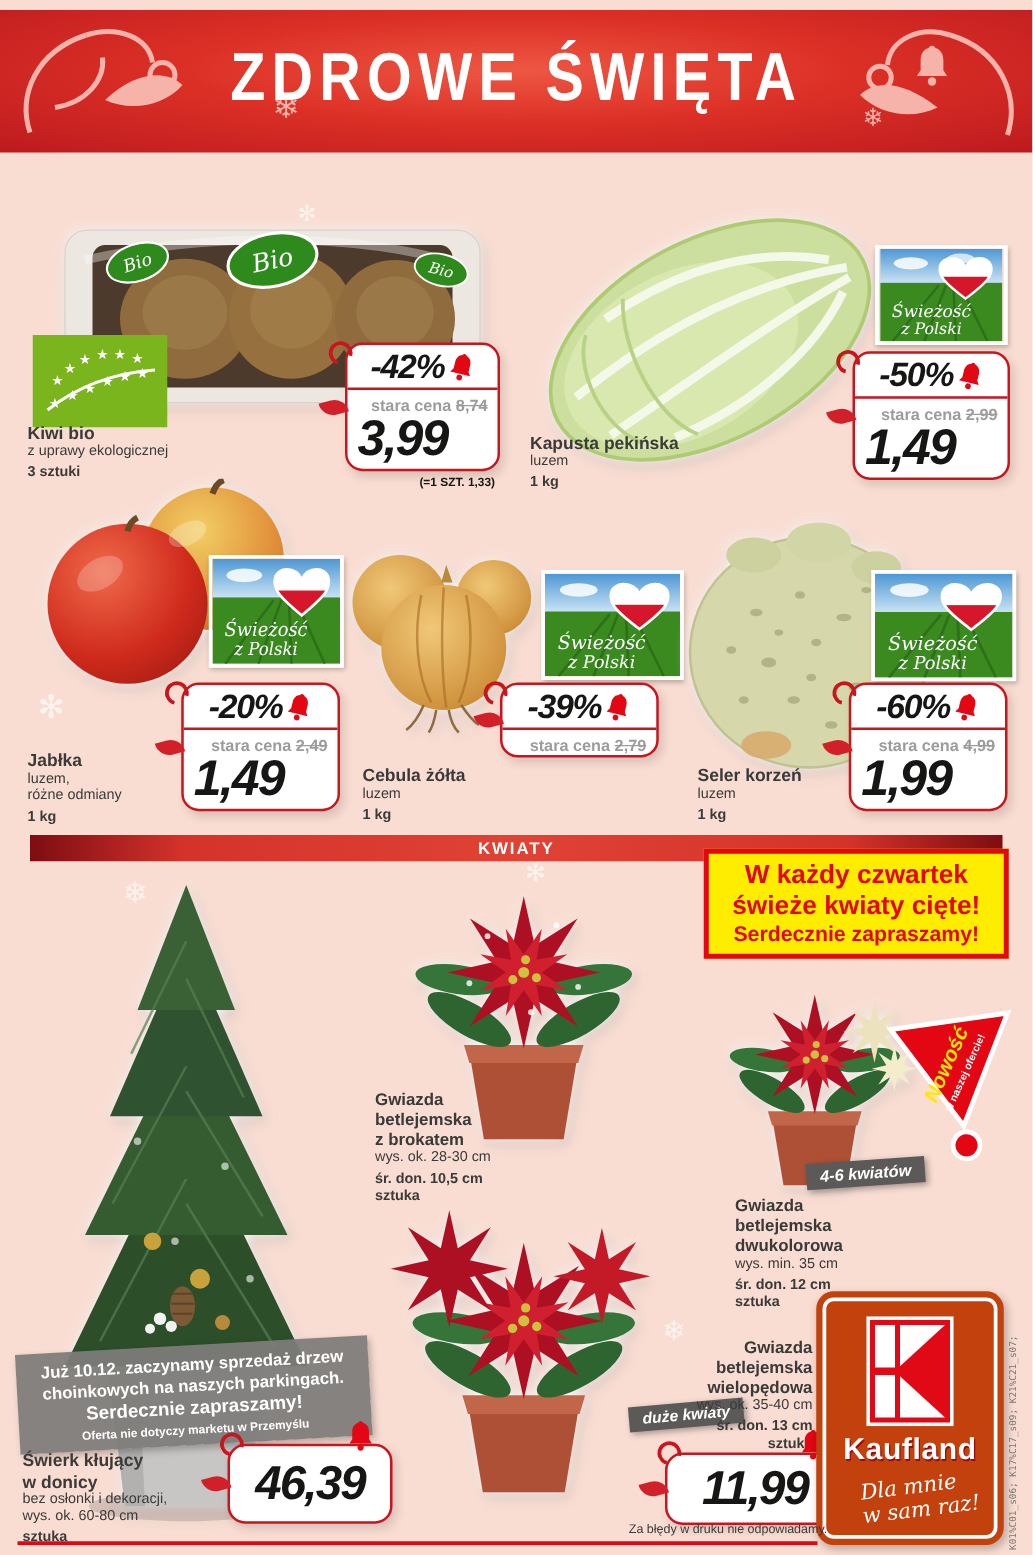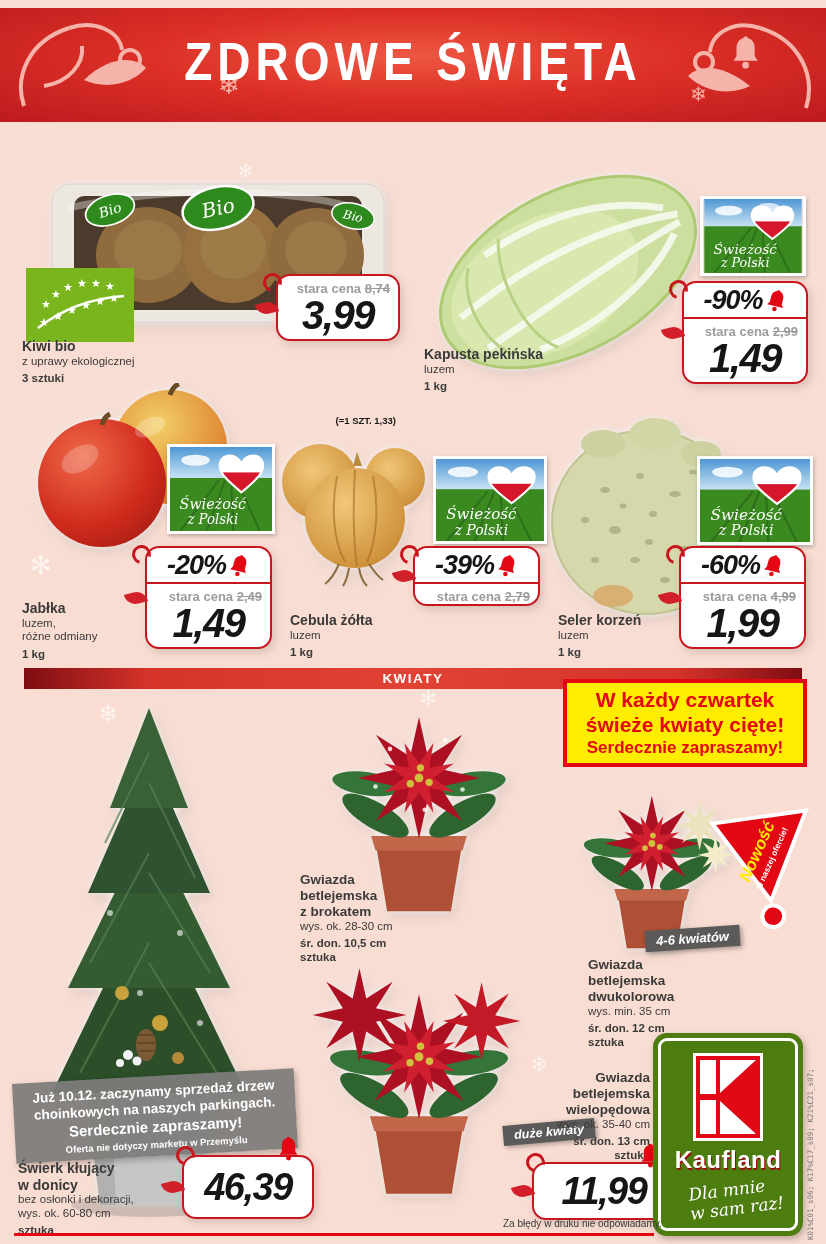--- a/index.html
+++ b/index.html
@@ -23,49 +23,49 @@
   .rightal{text-align:right;}
   
   .dbadge{background:#fff;border:2.5px solid #c9151e;border-radius:14px;
           box-shadow:3px 4px 8px rgba(0,0,0,.13);}
   .db-top{display:flex;align-items:center;justify-content:center;gap:3px;
           padding:2px 4px 1px;border-bottom:2.5px solid #c9151e;}
   .db-pc{font-size:27px;font-weight:bold;font-style:italic;letter-spacing:-1px;color:#161615;}
   .bell{width:21px;height:25px;transform:rotate(14deg);flex:0 0 auto;}
   .db-old{font-size:13px;font-weight:bold;color:#9d9c9b;text-align:right;padding:5px 8px 0;white-space:nowrap;}
   .strike{text-decoration:line-through;}
-  .db-price{font-size:40px;font-weight:bold;font-style:italic;color:#161615;text-align:center;
+  .db-price{font-size:40px;font-weight:bold;font-style:italic;color:#161615;text-align:left;
             padding:0 8px 5px;line-height:.95;letter-spacing:-1.5px;}
   .fbadge{background:#fff;border:2.5px solid #c9151e;border-radius:14px;display:flex;align-items:center;
           justify-content:center;box-shadow:3px 4px 8px rgba(0,0,0,.13);}
   .fb-price{font-size:40px;font-weight:bold;font-style:italic;letter-spacing:-1.5px;color:#161615;}
   .bell-top{position:absolute;top:-22px;right:12px;width:23px;height:27px;}
   .leaf{position:absolute;left:-22px;top:50%;width:22px;height:12px;background:#d2202a;
         border-radius:0 12px 0 12px;transform:translateY(-50%) rotate(-15deg);}
   .curl{position:absolute;width:13px;height:13px;border:3px solid #c9151e;border-radius:50%;
         border-bottom-color:transparent;transform:rotate(-30deg);}
-  .unitprice{font-size:9.5px;font-weight:bold;color:#161615;margin-top:34px;}
+  .unitprice{font-size:9.5px;font-weight:bold;color:#161615;}
   
   .fresh{border:3px solid #fff;box-shadow:1px 2px 4px rgba(0,0,0,.25);}
   .scripty{font-family:"DejaVu Serif",serif;font-style:italic;}
   .ybox{background:#ffed00;border:4px solid #e30613;color:#e30613;text-align:center;
         padding:5px 2px;line-height:1.18;}
   .yb1,.yb2{font-size:21px;font-weight:bold;}
   .yb3{font-size:17px;font-weight:bold;}
   .gnotice{background:rgba(125,124,122,.94);color:#fff;text-align:center;transform:rotate(-3.2deg);
            padding:8px 4px 6px;line-height:1.25;box-shadow:2px 3px 6px rgba(0,0,0,.25);}
   .gn-a{font-size:13.5px;font-weight:bold;}
   .gn-b{font-size:15px;font-weight:bold;}
   .gn-c{font-size:9.5px;font-weight:bold;margin-top:2px;}
   .gflag{position:absolute;background:#5b5a59;color:#fff;font-style:italic;font-weight:bold;
          font-size:13px;padding:3px 11px;white-space:nowrap;box-shadow:2px 2px 5px rgba(0,0,0,.35);}
   .photo{filter:drop-shadow(0 0 5px rgba(255,255,255,.95)) drop-shadow(2px 3px 4px rgba(0,0,0,.15));}
   .snow{position:absolute;color:#fff;opacity:.65;}
   
-  .klogo{background:#4d7c0f;border-radius:14px;box-shadow:2px 3px 7px rgba(0,0,0,.25);}
+  .klogo{background:#c2410c;border-radius:14px;box-shadow:2px 3px 7px rgba(0,0,0,.25);}
   .kframe{position:absolute;inset:5px;border:3px solid #fff;border-radius:9px;}
   .kword{position:absolute;left:0;right:0;top:113px;text-align:center;color:#fff;font-weight:bold;
          font-size:24px;letter-spacing:.5px;text-shadow:1px 2px 0 #9c0b12;}
   .kslogan{position:absolute;left:0;right:0;top:148px;text-align:center;color:#fff;
            font-family:"DejaVu Serif",serif;font-style:italic;font-size:17px;line-height:1.1;
            transform:rotate(-7deg);}
   .ksl2{padding-left:16px;}
   .sidecode{position:absolute;left:806px;top:1028px;height:212px;writing-mode:vertical-rl;
             transform:rotate(180deg);font-size:7.5px;color:#777;font-family:"DejaVu Sans Mono",monospace;}
   .disclaimer{font-size:10px;color:#3a3a39;}
@@ -200,20 +200,26 @@
     </g>
   </svg>
   <div class="abs tblock" style="left:22px;top:338px">
     <div class="pname">Kiwi bio</div>
     <div class="pdesc">z uprawy ekologicznej</div>
     <div class="punit">3 sztuki</div>
   </div>
   <div class="abs dbadge" style="left:276px;top:274px;width:120px">
     <span class="curl" style="left:-15px;top:-3px"></span>
     <span class="leaf"></span>
+    <div class="db-top">
+      <span class="db-pc">-42%</span>
+      <svg class="bell" viewBox="0 0 24 28">
+          <use href="#bellg"></use>
+        </svg>
+    </div>
     <div class="db-old"><span>stara cena</span> <span class="strike">8,74</span></div>
     <div class="db-price">3,99</div>
   </div>
   <div class="abs unitprice rightal" style="left:284px;top:381px;width:112px">(=1 SZT. 1,33)</div>
 
   <svg class="abs photo" style="left:422px;top:152px" width="292" height="240" viewBox="0 0 292 240">
     <g transform="rotate(-28 146 120)">
       <ellipse cx="146" cy="120" rx="138" ry="80" fill="#ccdf9e" stroke="#aecb74" stroke-width="3"></ellipse>
       <ellipse cx="120" cy="120" rx="100" ry="66" fill="#d8e8ae"></ellipse>
       <g stroke="#f6f9ec" stroke-width="7" fill="none" opacity=".95">
@@ -251,21 +257,21 @@
   </div>
   <div class="abs tblock" style="left:424px;top:346px">
     <div class="pname">Kapusta pekińska</div>
     <div class="pdesc">luzem</div>
     <div class="punit">1 kg</div>
   </div>
   <div class="abs dbadge" style="left:682px;top:281px;width:122px">
     <span class="curl" style="left:-15px;top:-3px"></span>
     <span class="leaf"></span>
     <div class="db-top">
-      <span class="db-pc">-90%</span>
+      <span class="db-pc">-50%</span>
       <svg class="bell" viewBox="0 0 24 28">
           <use href="#bellg"></use>
         </svg>
     </div>
     <div class="db-old"><span>stara cena</span> <span class="strike">2,99</span></div>
     <div class="db-price">1,49</div>
   </div>
 
   <svg class="abs photo" style="left:20px;top:383px" width="228" height="170" viewBox="0 0 228 170">
     <circle cx="150" cy="64" r="57" fill="url(#gradApY)"></circle>
@@ -349,21 +355,21 @@
       <use href="#heartsh" fill="none" stroke="#fff" stroke-width="2"></use>
       <text x="42" y="56" text-anchor="middle" font-size="14" fill="#fff" class="scripty">Świeżość</text>
       <text x="42" y="70" text-anchor="middle" font-size="13" fill="#fff" class="scripty">z Polski</text>
     </svg>
   </div>
   <div class="abs tblock" style="left:290px;top:612px">
     <div class="pname">Cebula żółta</div>
     <div class="pdesc">luzem</div>
     <div class="punit">1 kg</div>
   </div>
-  <div class="abs dbadge" style="left:413px;top:546px;width:123px">
+  <div class="abs dbadge" style="left:400px;top:546px;width:123px">
     <span class="curl" style="left:-15px;top:-3px"></span>
     <span class="leaf"></span>
     <div class="db-top">
       <span class="db-pc">-39%</span>
       <svg class="bell" viewBox="0 0 24 28">
           <use href="#bellg"></use>
         </svg>
     </div>
     <div class="db-old"><span>stara cena</span> <span class="strike">2,79</span></div>
   </div>

